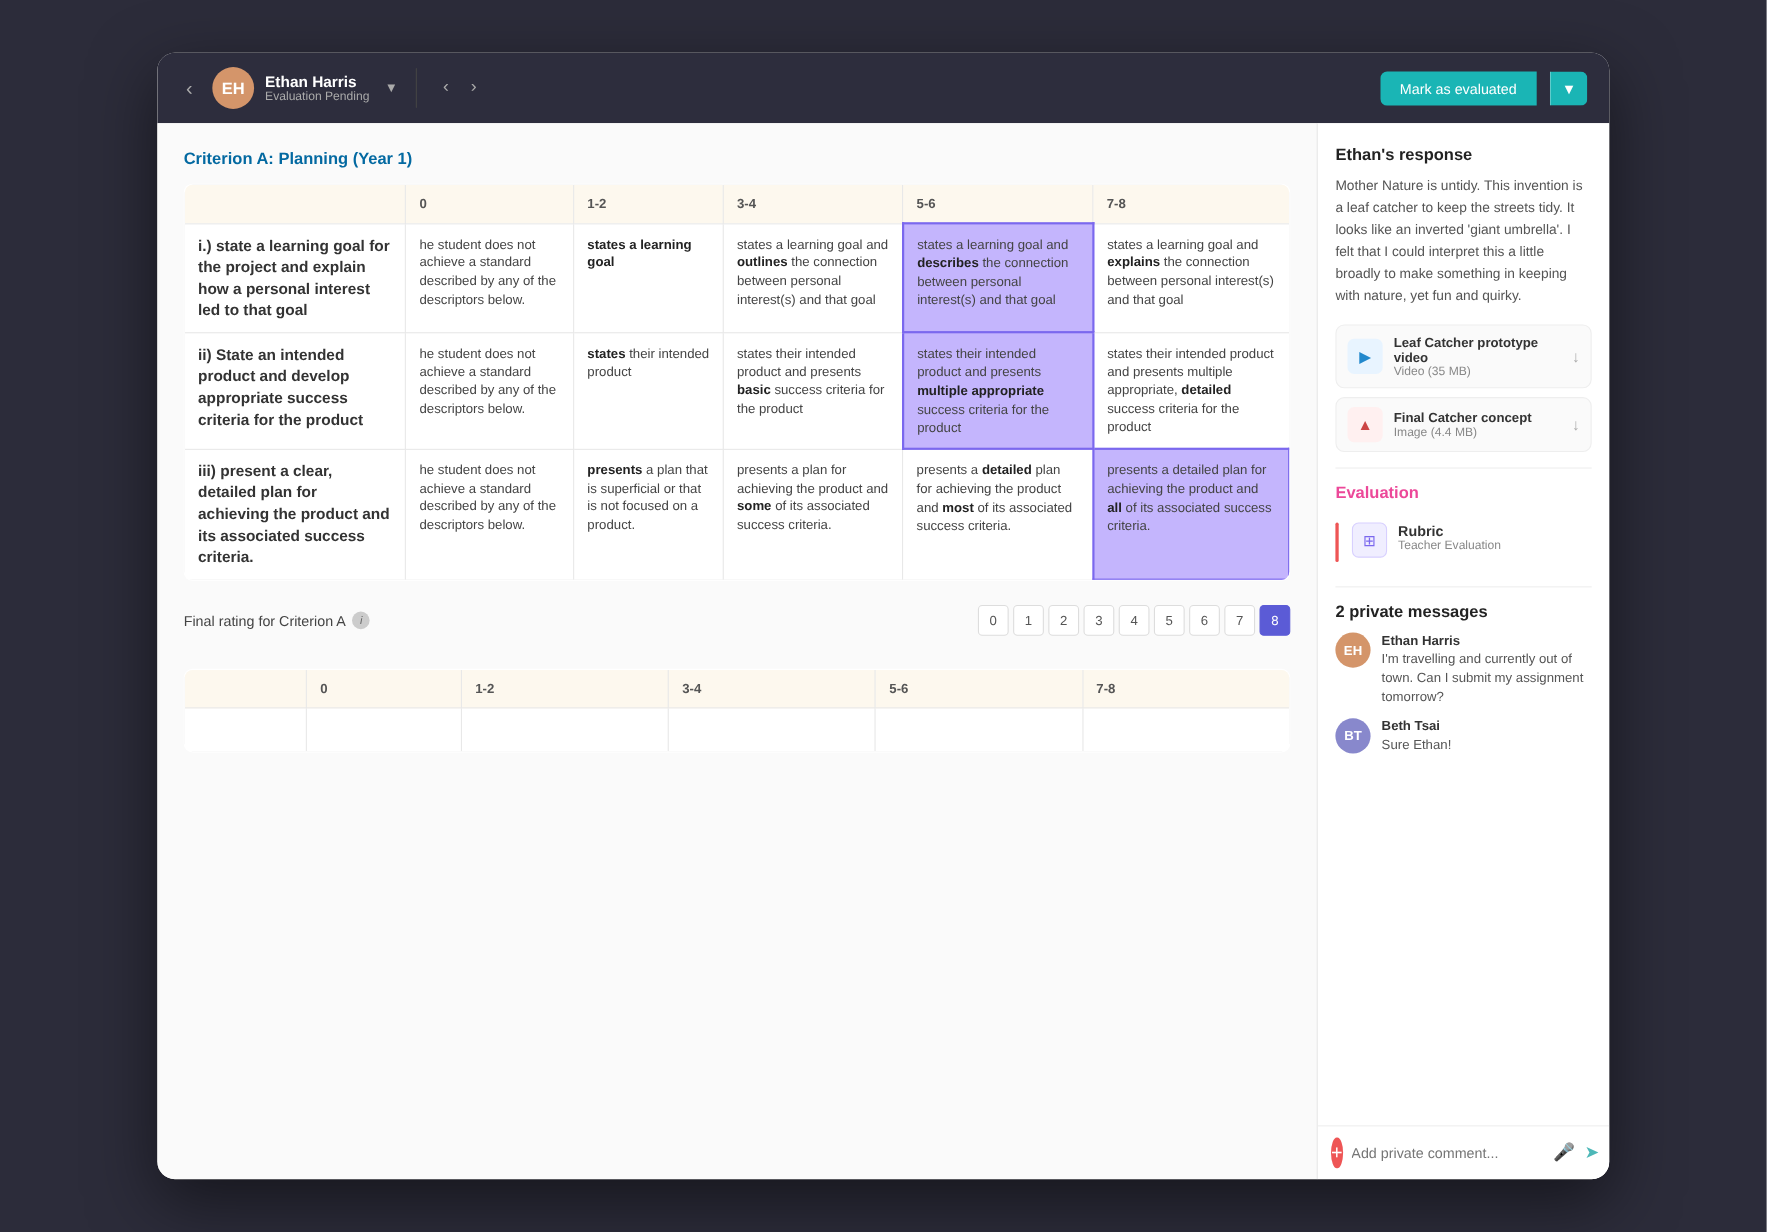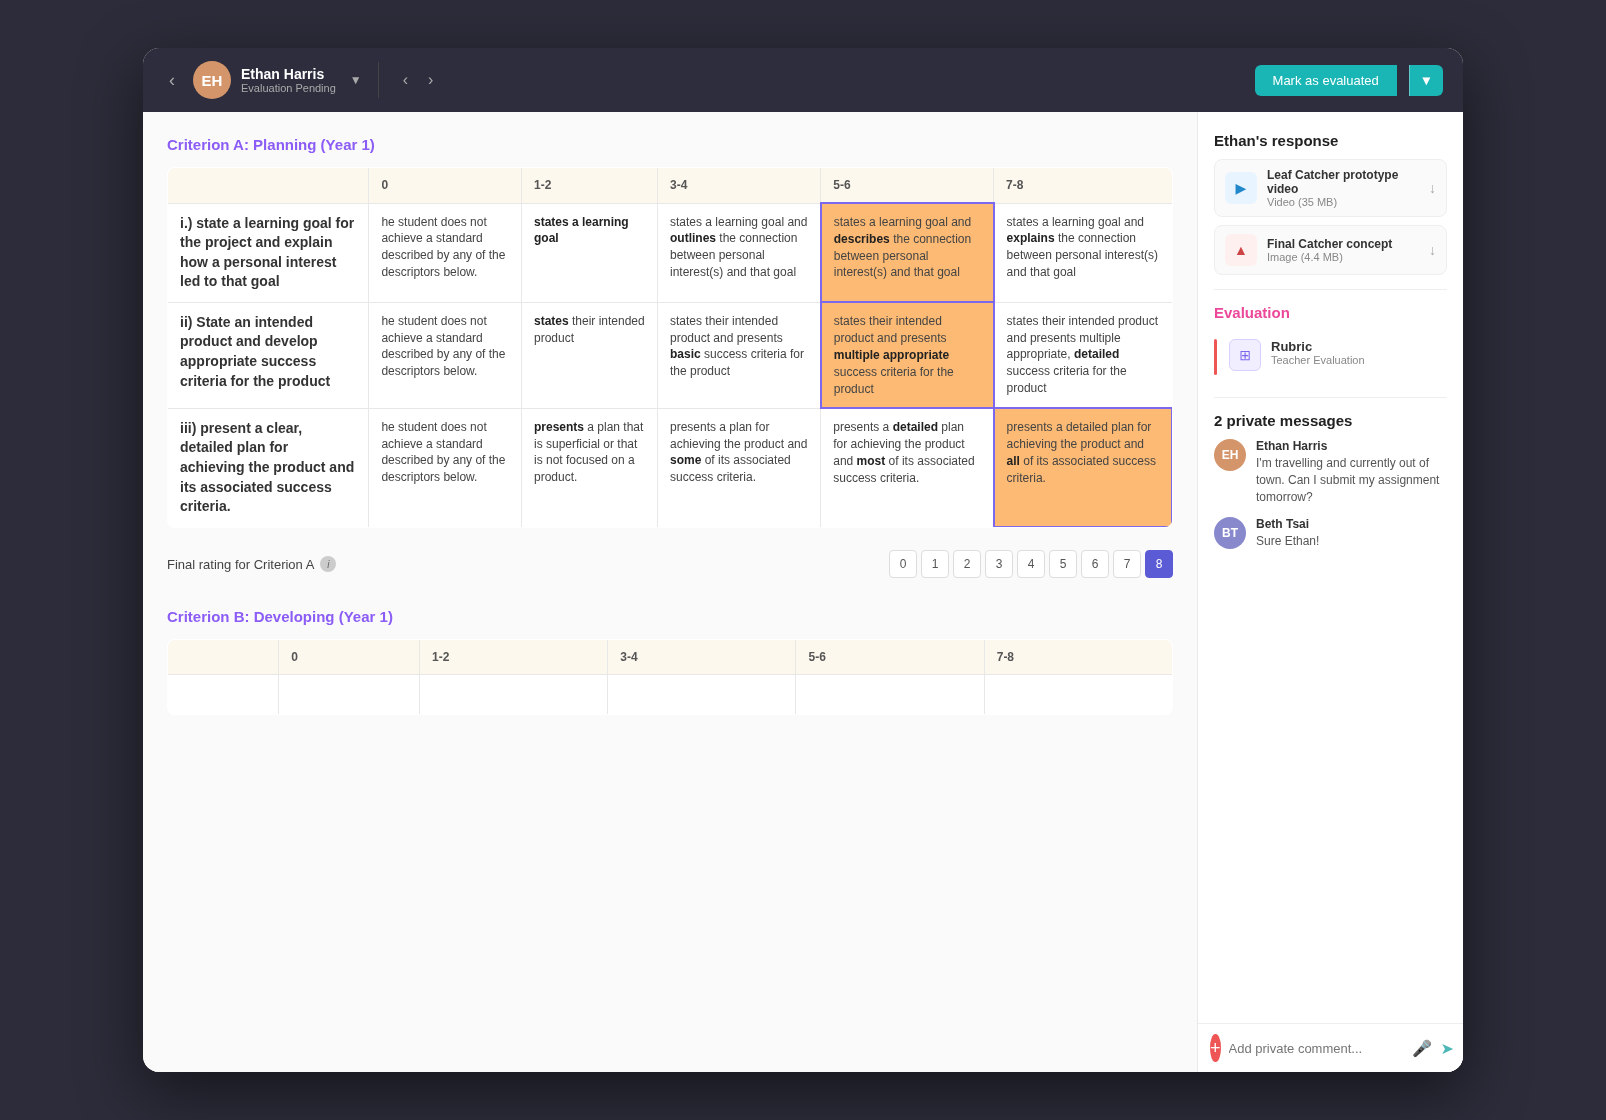--- a/index.html
+++ b/index.html
@@ -132,21 +132,21 @@
     }
     .right-panel-content {
       flex: 1;
       overflow-y: auto;
       padding: 20px 16px;
     }
     
     .criterion-title {
       font-size: 15px;
       font-weight: 700;
-      color: #8b5cf6;
+      color: #0369a1;
       margin-bottom: 14px;
     }
     
     .rubric-table {
       width: 100%;
       border-collapse: collapse;
       font-size: 12px;
       background: #fff;
       border: 1px solid #e0e0e0;
       border-radius: 8px;
@@ -172,21 +172,21 @@
     }
     .rubric-table tr:last-child td { border-bottom: none; }
     .rubric-table td:last-child,
     .rubric-table th:last-child { border-right: none; }
     .rubric-table td:first-child {
       font-size: 14px;
       color: #333;
     }
     .rubric-table td b { color: #222; }
     .cell-highlight {
-      background: #fdba74;
+      background: #c4b5fd;
       border: 2px solid #7b68ee !important;
     }
     
     .rating-row {
       display: flex;
       align-items: center;
       gap: 10px;
       margin-bottom: 24px;
       padding: 6px 0;
     }
@@ -477,21 +477,20 @@
             <button class="rating-btn">4</button>
             <button class="rating-btn">5</button>
             <button class="rating-btn">6</button>
             <button class="rating-btn">7</button>
             <button class="rating-btn active">8</button>
           </div>
         </div>
       </div>
 
       <div class="criterion-section">
-        <div class="criterion-title">Criterion B: Developing (Year 1)</div>
         <table class="rubric-table">
           <thead>
             <tr>
               <th></th>
               <th>0</th>
               <th>1-2</th>
               <th>3-4</th>
               <th>5-6</th>
               <th>7-8</th>
             </tr>
@@ -508,20 +507,21 @@
           </tbody>
         </table>
       </div>
 
     </div>
 
     <div class="right-panel">
       <div class="right-panel-content">
 
         <div class="response-title">Ethan's response</div>
+        <p class="response-text">Mother Nature is untidy. This invention is a leaf catcher to keep the streets tidy. It looks like an inverted 'giant umbrella'. I felt that I could interpret this a little broadly to make something in keeping with nature, yet fun and quirky.</p>
 
         <div class="attachment-item">
           <div class="attachment-icon video">▶</div>
           <div class="attachment-info">
             <div class="attachment-name">Leaf Catcher prototype video</div>
             <div class="attachment-size">Video (35 MB)</div>
           </div>
           <button class="download-btn">↓</button>
         </div>
         <div class="attachment-item">

